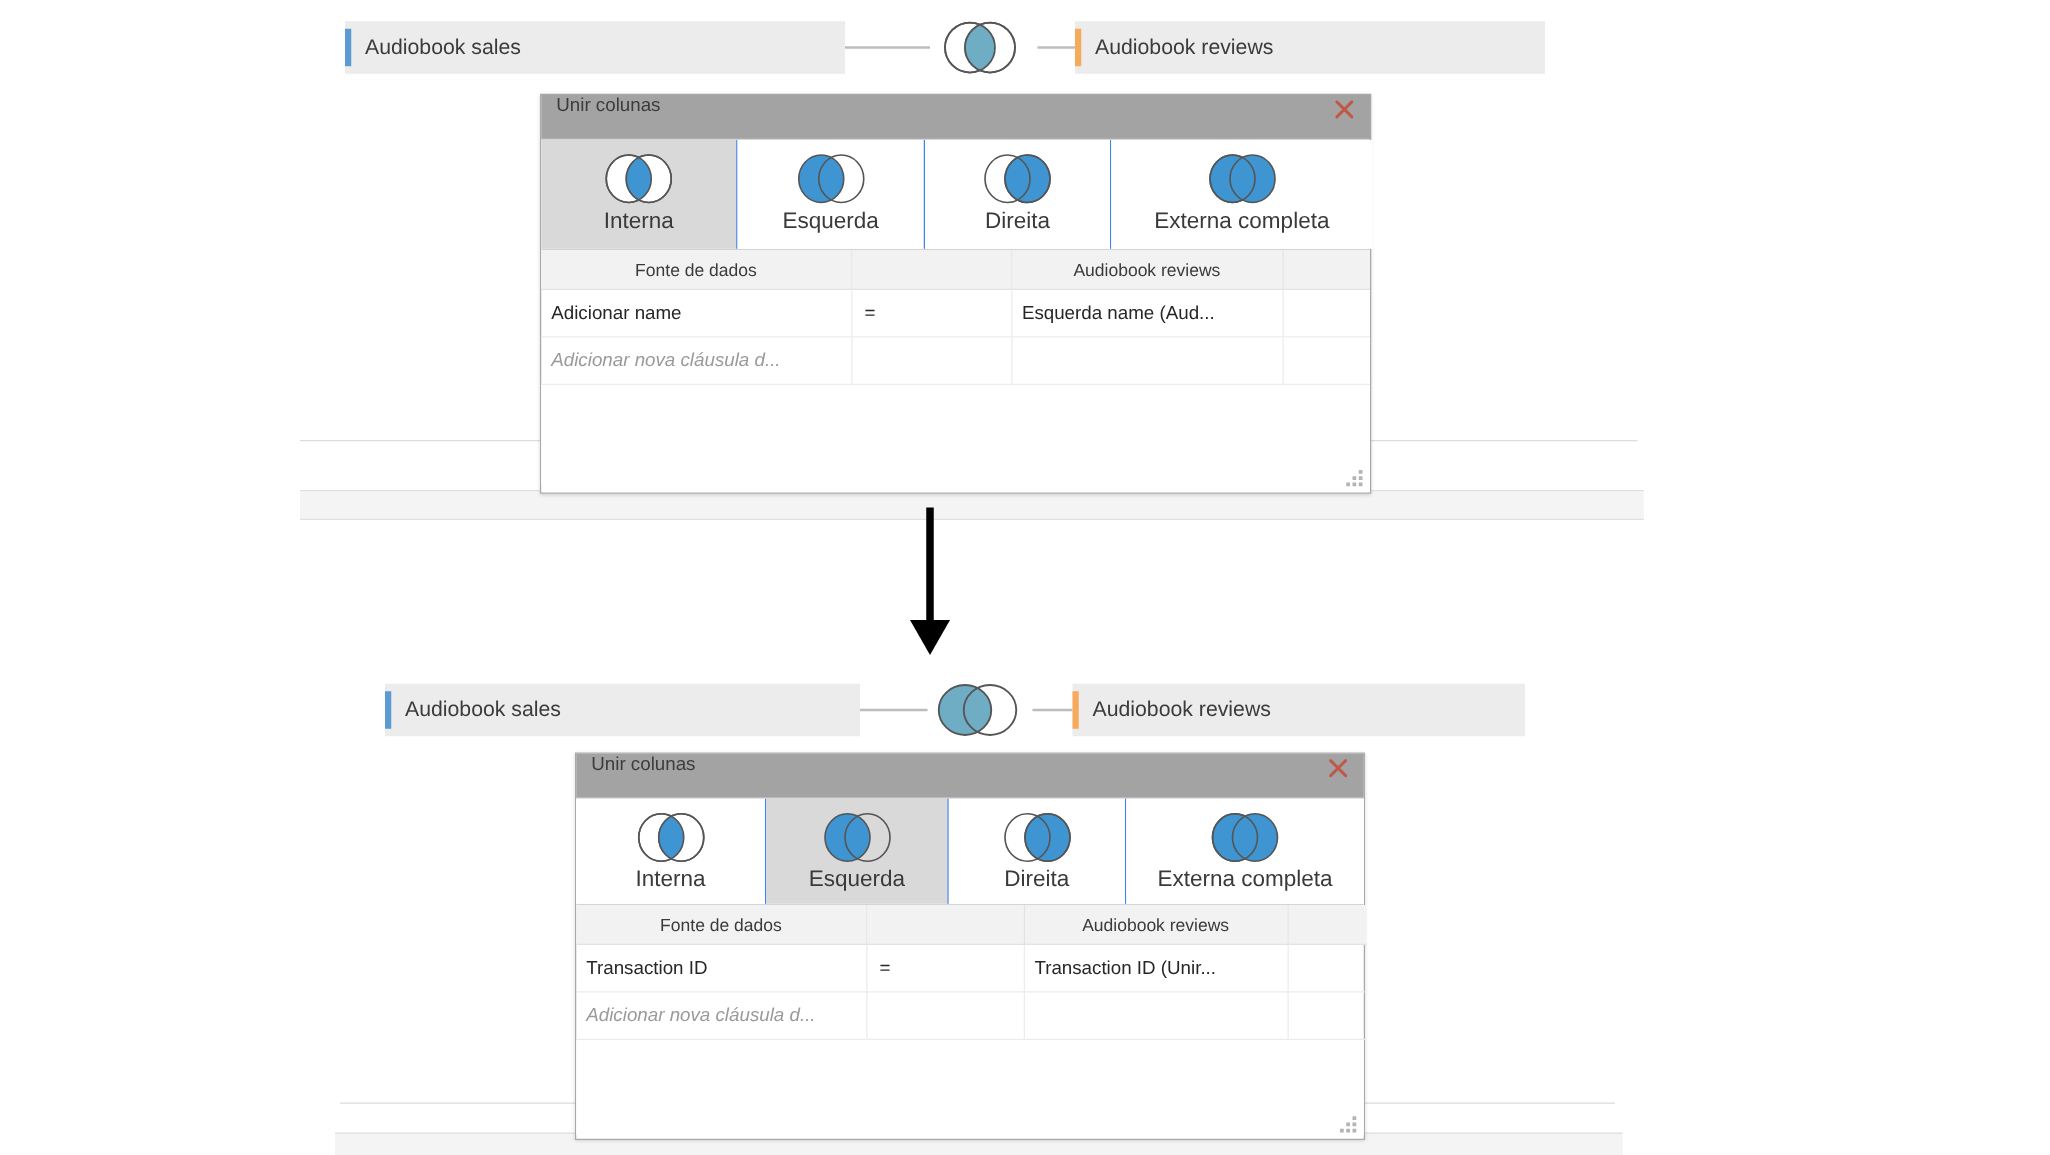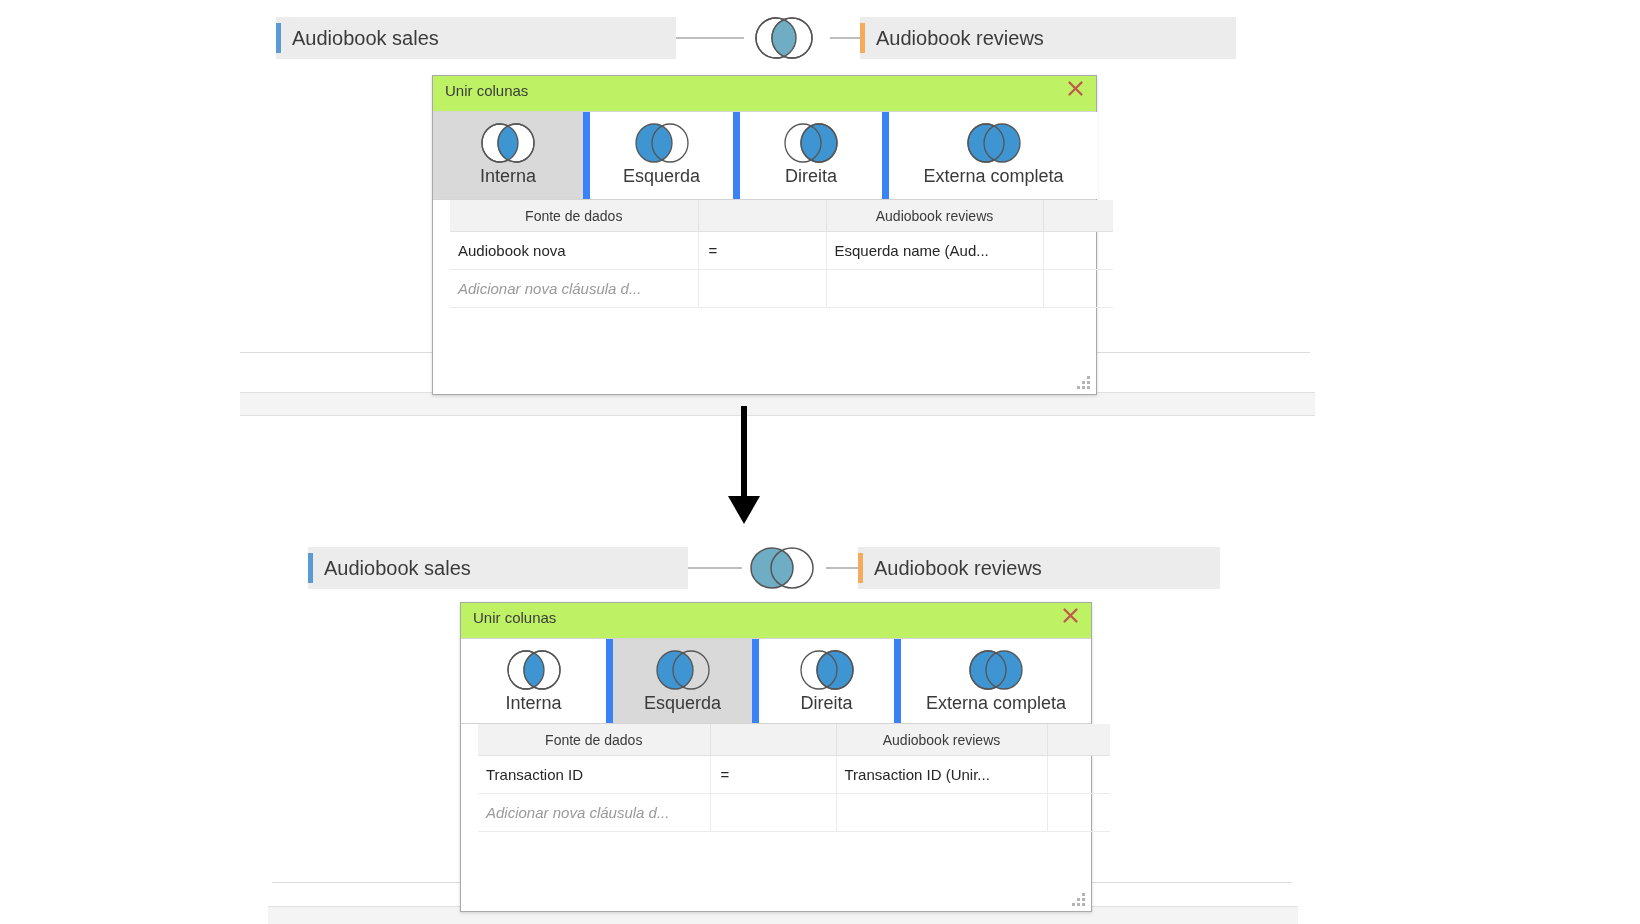--- a/index.html
+++ b/index.html
@@ -43,21 +43,21 @@
     align-items: center;
     box-sizing: border-box;
   }
   .flow-node .accent {
     width: 5px;
     height: 30px;
     flex: 0 0 5px;
     margin-left: 0px;
   }
   .flow-node .node-label {
-    font-size: 20px;
+    font-size: 17px;
     color: #3b3b3b;
     padding-left: 11px;
     white-space: nowrap;
   }
   .flow-link {
     position: absolute;
     height: 2px;
     background: #bdbdbd;
     top: 20px;
   }
@@ -72,27 +72,27 @@
   
   .dialog {
     position: absolute;
     background: #ffffff;
     border: 1px solid #a9a9a9;
     box-sizing: border-box;
     box-shadow: 0 1px 3px rgba(0,0,0,0.16);
   }
   .dlg-title-bar {
     height: 36px;
-    background: #bef264;
+    background: #a3a3a3;
     border-bottom: 1px solid #d4d4d4;
     display: flex;
-    align-items: flex-end;
+    align-items: flex-start;
     justify-content: space-between;
     box-sizing: border-box;
-    padding: 0 10px 12px 12px;
+    padding: 0 10px 0 12px;
   }
   .dlg-title {
     font-size: 15px;
     color: #3c3c3c;
     white-space: nowrap;
   }
   .dlg-close {
     width: 22px;
     height: 22px;
     display: flex;
@@ -105,21 +105,21 @@
   
   .jointype-strip {
     display: flex;
     height: 88px;
     border-bottom: 1px solid #d4d4d4;
     background: #ffffff;
     box-sizing: border-box;
   }
   .jointype-tab {
     flex: 0 0 auto;
-    border-right: 7px solid #3b82f6;
+    border-right: 1px solid #3b82f6;
     display: flex;
     flex-direction: column;
     align-items: center;
     justify-content: flex-start;
     box-sizing: border-box;
     padding-top: 9px;
     cursor: pointer;
     background: #ffffff;
     overflow: hidden;
   }
@@ -130,21 +130,20 @@
     color: #3a3a3a;
     white-space: nowrap;
     margin-top: 1px;
   }
 
   
   .clause-table {
     width: 100%;
     border-collapse: collapse;
     table-layout: fixed;
-    margin-left: 17px;
   }
   .clause-table th {
     background: #f2f2f2;
     font-size: 14px;
     font-weight: normal;
     color: #3a3a3a;
     height: 31px;
     border-right: 1px solid #e2e2e2;
     border-bottom: 1px solid #e2e2e2;
     text-align: center;
@@ -296,21 +295,21 @@
     <thead>
       <tr>
         <th>Fonte de dados</th>
         <th></th>
         <th>Audiobook reviews</th>
         <th></th>
       </tr>
     </thead>
     <tbody>
       <tr>
-        <td>Audiobook nova</td>
+        <td>Adicionar name</td>
         <td class="op">=</td>
         <td>Esquerda name (Aud...</td>
         <td></td>
       </tr>
       <tr class="placeholder-row">
         <td>Adicionar nova cláusula d...</td>
         <td class="op"></td>
         <td></td>
         <td></td>
       </tr>

